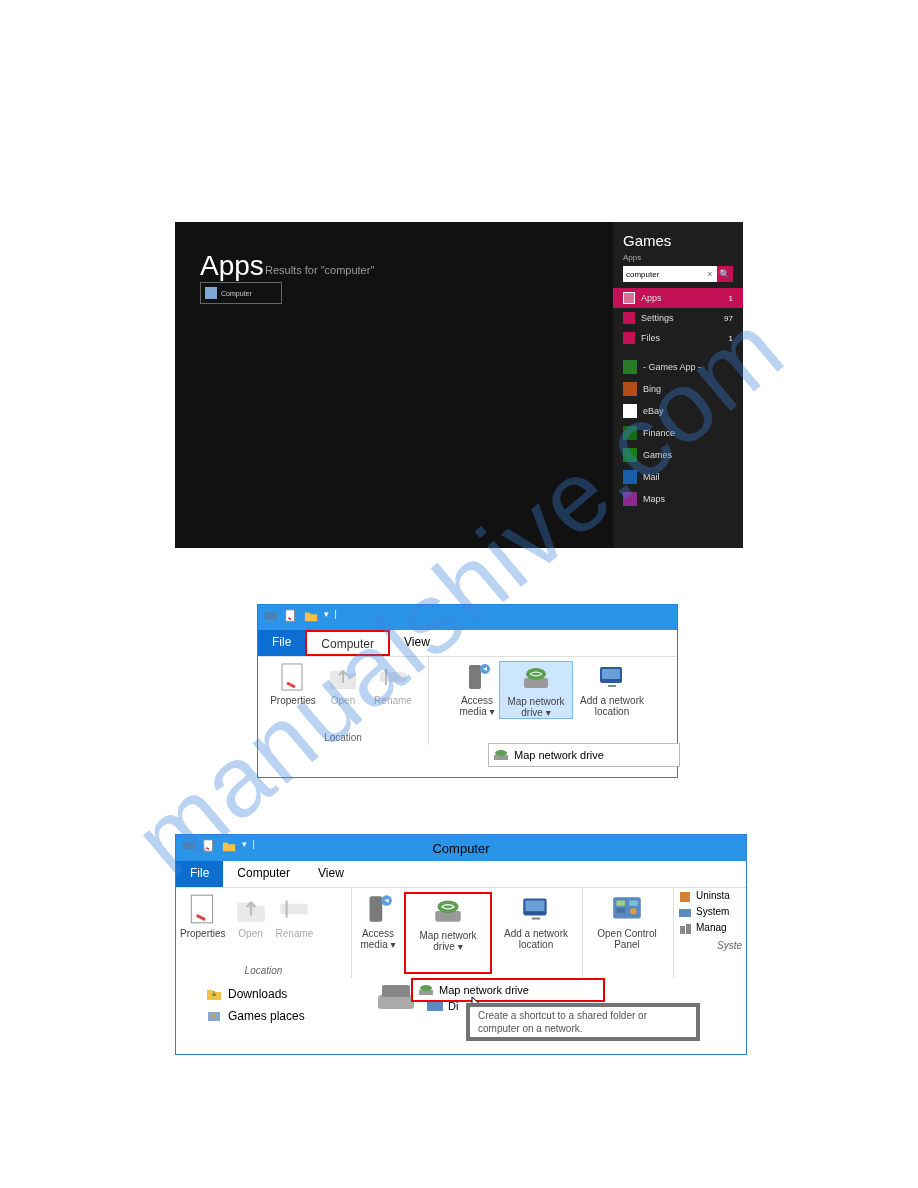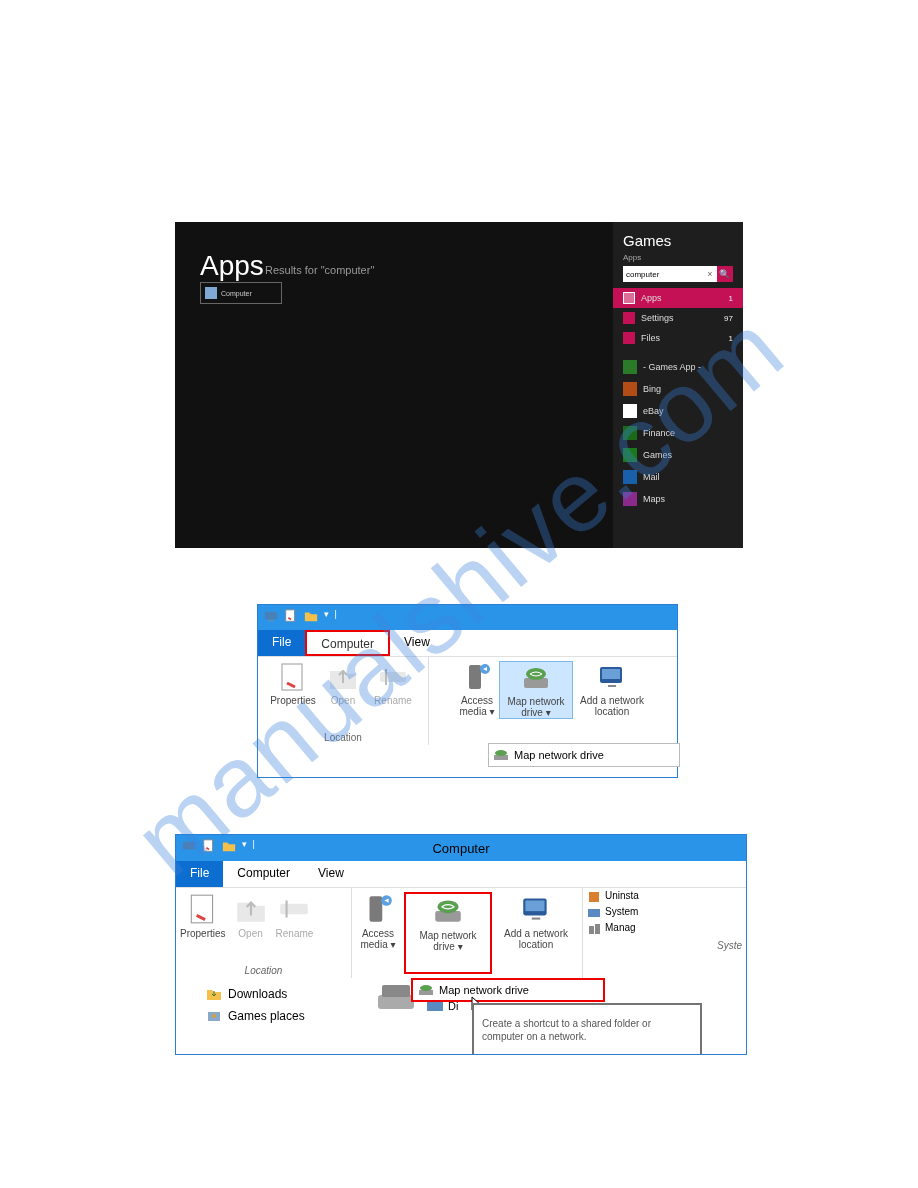--- a/index.html
+++ b/index.html
@@ -64,21 +64,21 @@
   .rbtn2{display:flex;flex-direction:column;align-items:center;font-size:10px;color:#444;text-align:center;line-height:1.1;padding:0 4px;}
   .rbtn2.disabled{color:#aaa;}
   .rbtn2 .ric{width:34px;height:34px;margin-bottom:2px;}
   .mapbox{border:2px solid #e00;}
   .small-list{display:flex;flex-direction:column;font-size:10px;padding:2px 4px;gap:2px;}
   .small-list div{display:flex;align-items:flex-start;gap:4px;}
   .si{width:14px;height:14px;display:inline-block;}
   .s3-body{height:70px;position:relative;}
   .navitem{position:absolute;left:30px;font-size:12px;display:flex;align-items:center;gap:6px;}
   .ddrow{position:absolute;left:235px;top:0;width:180px;height:20px;border:2px solid #e00;background:#fff;display:flex;align-items:center;padding:0 5px;font-size:11px;gap:5px;}
-  .tooltip{position:absolute;left:296px;top:25px;width:210px;background:#fff;border:2px solid #737373;font-size:10px;color:#555;padding:12px 8px;line-height:1.3;}
+  .tooltip{position:absolute;left:290px;top:25px;width:210px;background:#fff;border:4px solid #737373;font-size:10px;color:#555;padding:2px 8px;line-height:1.3;}
   .cursor{position:absolute;left:295px;top:18px;font-size:14px;}
 
   svg { display:block; }
 </style>
 </head>
 <body>
 
 <div class="page">
   <div class="watermark">manualshive.com</div>
 
@@ -312,20 +312,35 @@
             <svg class="ric" viewBox="0 0 32 32">
                 <rect x="4" y="6" width="22" height="16" fill="#2a5a9a" rx="2"></rect>
                 <rect x="6" y="8" width="18" height="10" fill="#6aa0d8"></rect>
                 <rect x="12" y="24" width="8" height="2" fill="#888"></rect>
               </svg>
             <span>Add a network location</span>
           </div>
         </div>
         <div class="lbl"></div>
       </div>
+      <div class="grp2" style="width:90px">
+        <div class="row">
+          <div class="rbtn2" style="width:80px">
+            <svg class="ric" viewBox="0 0 32 32">
+                <rect x="3" y="5" width="26" height="20" fill="#5a8ac0" rx="2"></rect>
+                <rect x="6" y="8" width="8" height="5" fill="#a0d080"></rect>
+                <rect x="6" y="15" width="8" height="5" fill="#4a70a0"></rect>
+                <rect x="18" y="8" width="8" height="5" fill="#7ac0d8"></rect>
+                <circle cx="22" cy="18" r="3" fill="#d8a040"></circle>
+              </svg>
+            <span>Open Control Panel</span>
+          </div>
+        </div>
+        <div class="lbl"></div>
+      </div>
       <div class="grp2" style="flex:1;border:none;">
         <div class="small-list">
           <div>
             <svg class="si" viewBox="0 0 14 14">
                 <rect x="2" y="2" width="10" height="10" fill="#d88030"></rect>
               </svg>
             <span>Uninsta</span>
           </div>
           <div>
             <svg class="si" viewBox="0 0 14 14">

